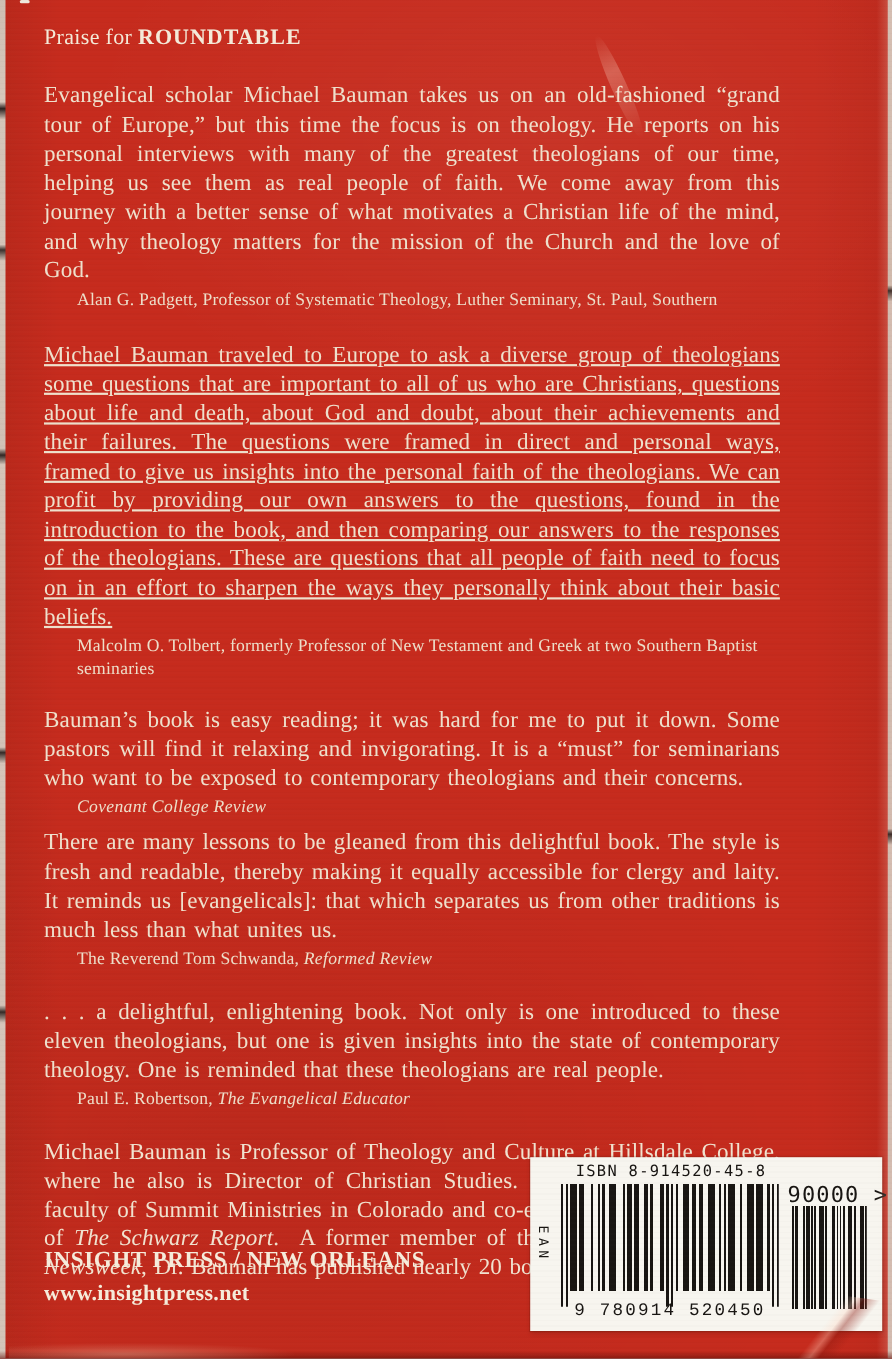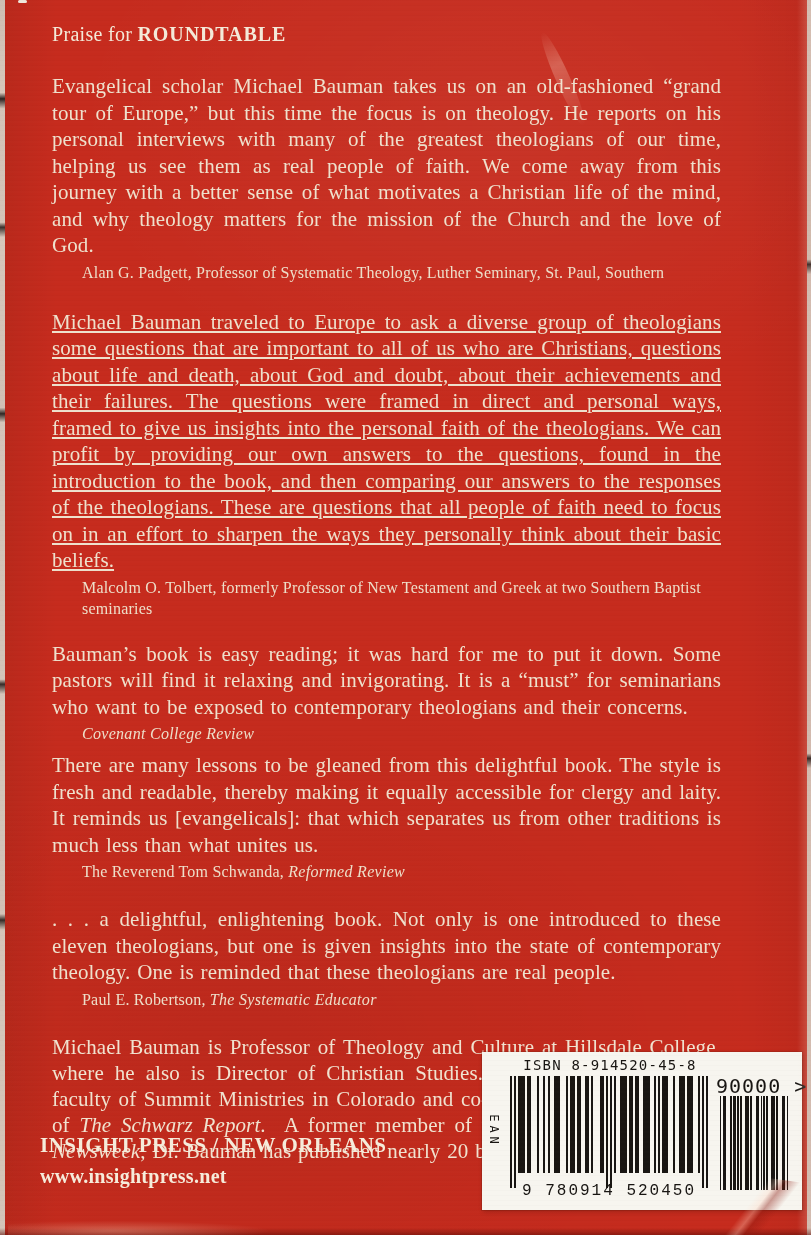--- a/index.html
+++ b/index.html
@@ -15,21 +15,21 @@
       #c62b1d;
     font-family:"Liberation Serif","DejaVu Serif",serif;
     color:#f0e2cf;
   }
   .grain{
     position:absolute;inset:0;pointer-events:none;
     background:repeating-linear-gradient(to bottom, rgba(0,0,0,.025) 0 1px, rgba(255,255,255,.012) 1px 3px, rgba(0,0,0,0) 3px 5px);
     opacity:.6;
   }
   .content{
-    position:absolute;left:12px;top:0;width:747px;box-sizing:border-box;
+    position:absolute;left:0;top:0;width:747px;box-sizing:border-box;
     padding:21px 38px 0 40px;
   }
   .praise-heading{font-size:20px;font-weight:400;margin:0;color:#f4ead9;letter-spacing:.3px;line-height:26px;}
   .praise-heading .booktitle{font-weight:700;letter-spacing:.9px;}
   .quote-text{
     font-size:21px;line-height:26.5px;text-align:justify;
     margin:26px 0 0 0;word-spacing:1.6px;letter-spacing:.1px;color:#efe1cd;
   }
   .qb2 .quote-text{text-decoration:underline;}
   .qb3 .quote-text{margin-top:22px;}
@@ -130,21 +130,21 @@
       <p class="attribution"><i>Covenant College Review</i></p>
     </section>
 
     <section class="quote-block qb4">
       <p class="quote-text">There are many lessons to be gleaned from this delightful book. The style is fresh and readable, thereby making it equally accessible for clergy and laity. It reminds us [evangelicals]: that which separates us from other traditions is much less than what unites us.</p>
       <p class="attribution"><span>The Reverend Tom Schwanda, </span><i>Reformed Review</i></p>
     </section>
 
     <section class="quote-block qb5">
       <p class="quote-text">. . . a delightful, enlightening book. Not only is one introduced to these eleven theologians, but one is given insights into the state of contemporary theology. One is reminded that these theologians are real people.</p>
-      <p class="attribution"><span>Paul E. Robertson, </span><i>The Systematic Educator</i></p>
+      <p class="attribution"><span>Paul E. Robertson, </span><i>The Evangelical Educator</i></p>
     </section>
 
     <p class="bio"><span>Michael Bauman is Professor of Theology and Culture at Hillsdale College, where he also is Director of Christian Studies.&nbsp; He is a member of the faculty of Summit Ministries in Colorado and co-editor, with David Noebel, of </span><i>The Schwarz Report</i><span>.&nbsp; A former member of the editorial department of </span><i>Newsweek</i><span>, Dr. Bauman has published nearly 20 books and 50 articles.</span></p>
 
   </div>
 
   <div class="barcode-box">
     <div class="ean-vert">EAN</div>
     <div class="isbn-line">ISBN 8-914520-45-8</div>
     <svg class="main-svg" id="ean13svg" preserveAspectRatio="none" shape-rendering="crispEdges" viewBox="0 0 95 100">

